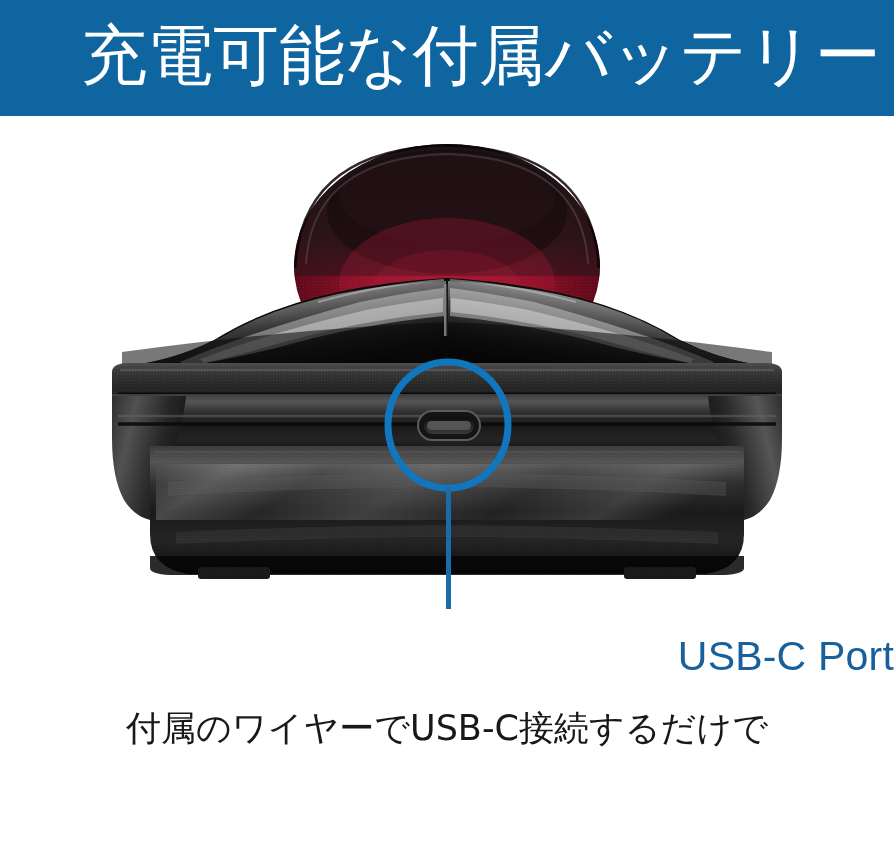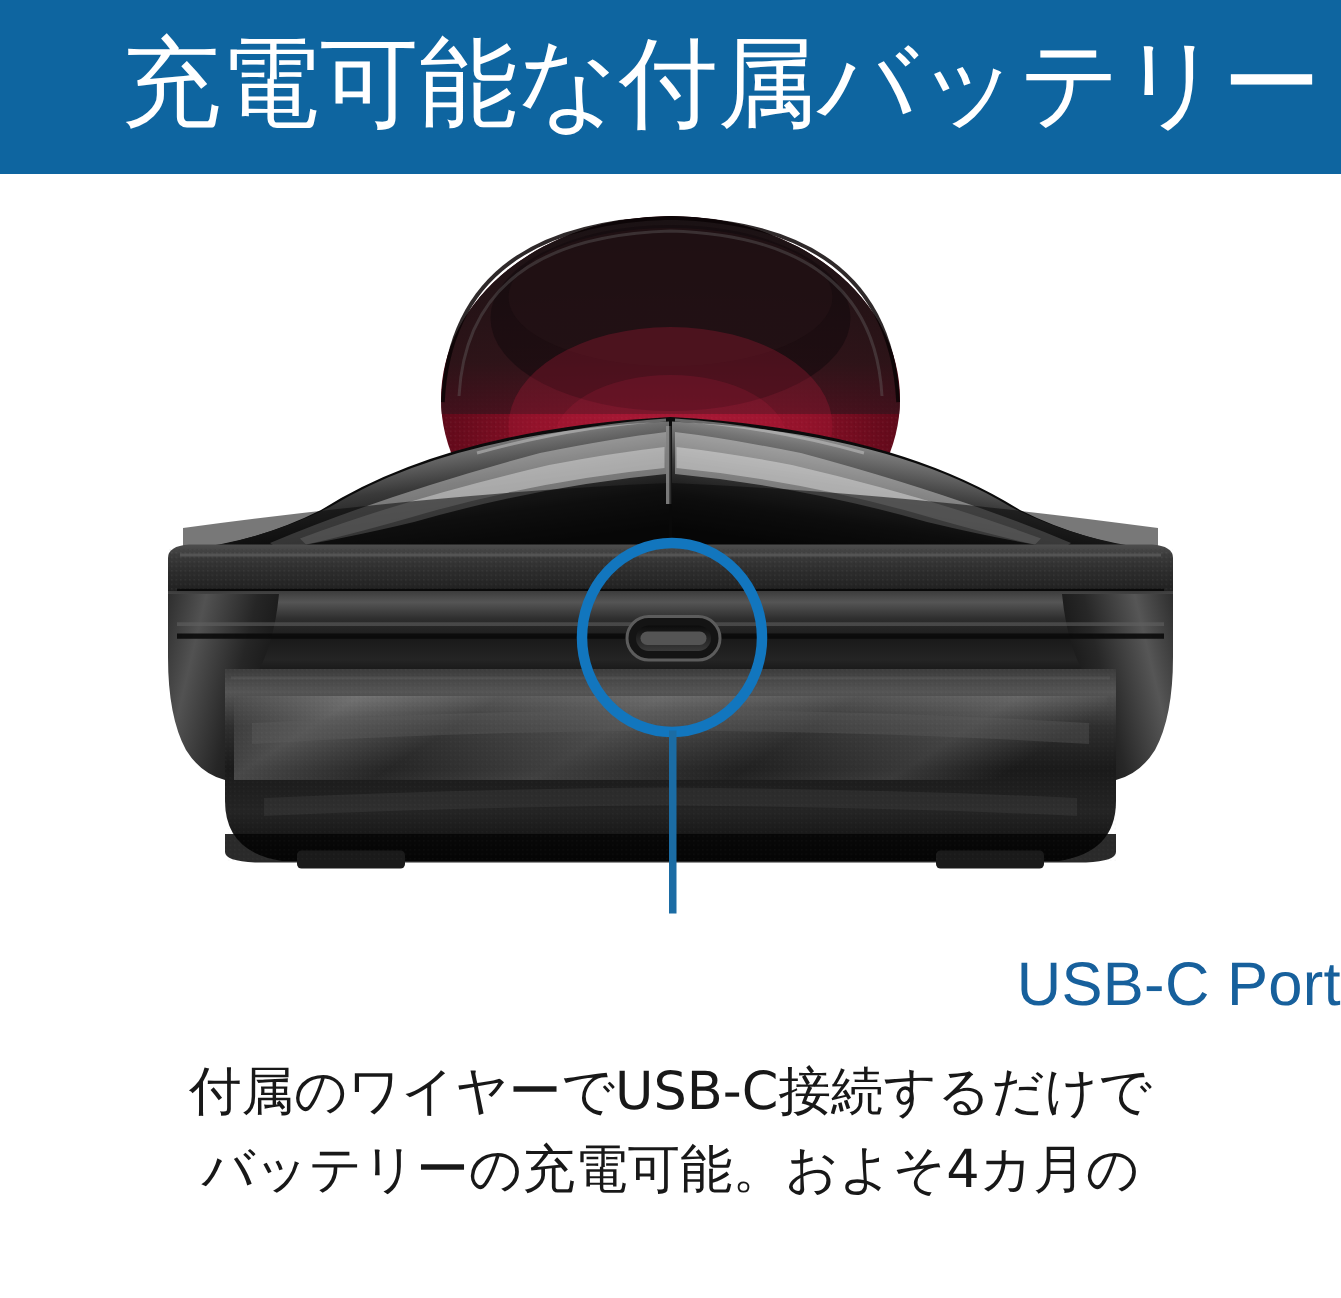--- a/index.html
+++ b/index.html
@@ -344,16 +344,15 @@
       <ellipse cx="448" cy="309" rx="60" ry="63" fill="none" stroke="#1276BE" stroke-width="7"></ellipse>
     </svg>
   </div>
 
   <div class="callout-line"></div>
 
   <div class="callout-label">USB-C Port</div>
 
   <div class="caption">
     <div>付属のワイヤーでUSB-C接続するだけで</div>
-    <div>バッテリーの充電可能。およそ4カ月の</div>
   </div>
 
 </div>
 
 </body></html>

